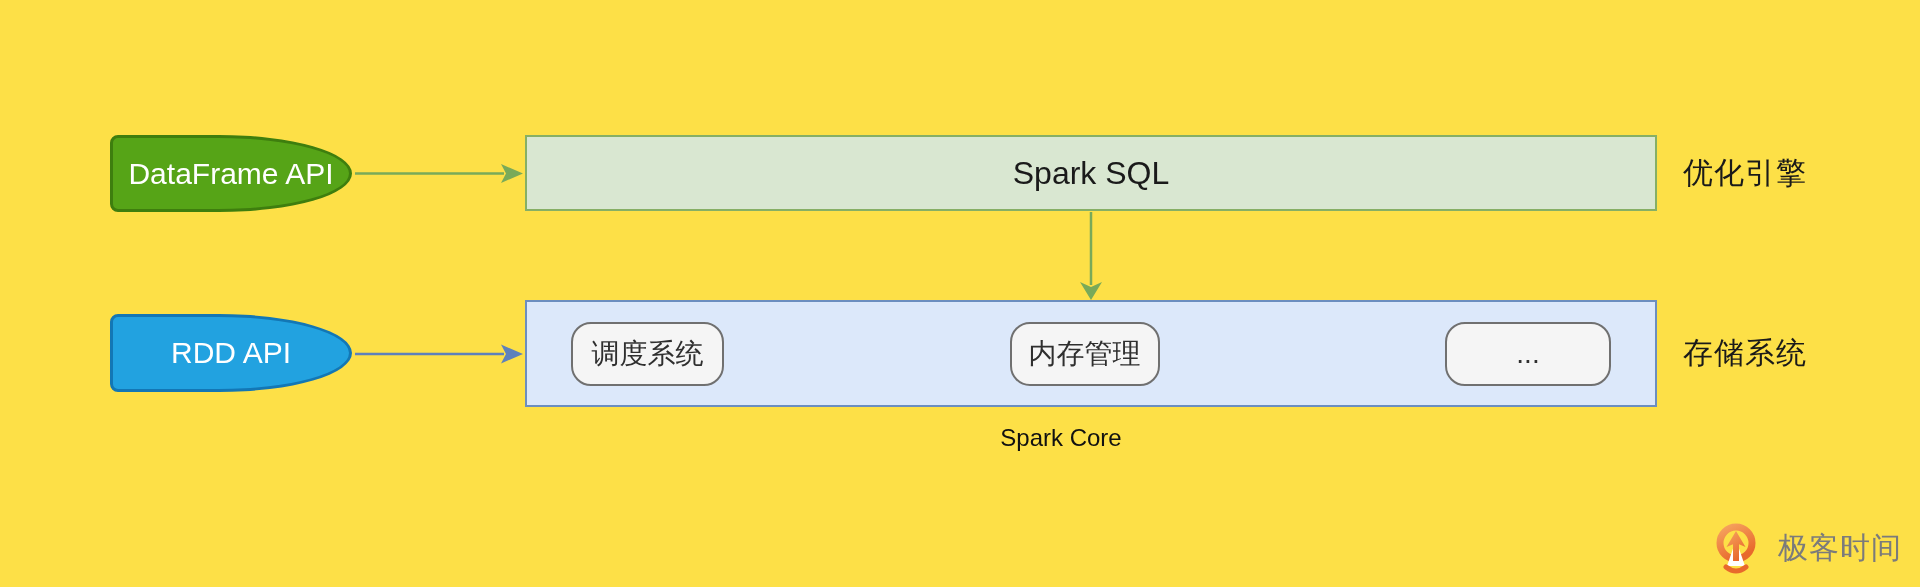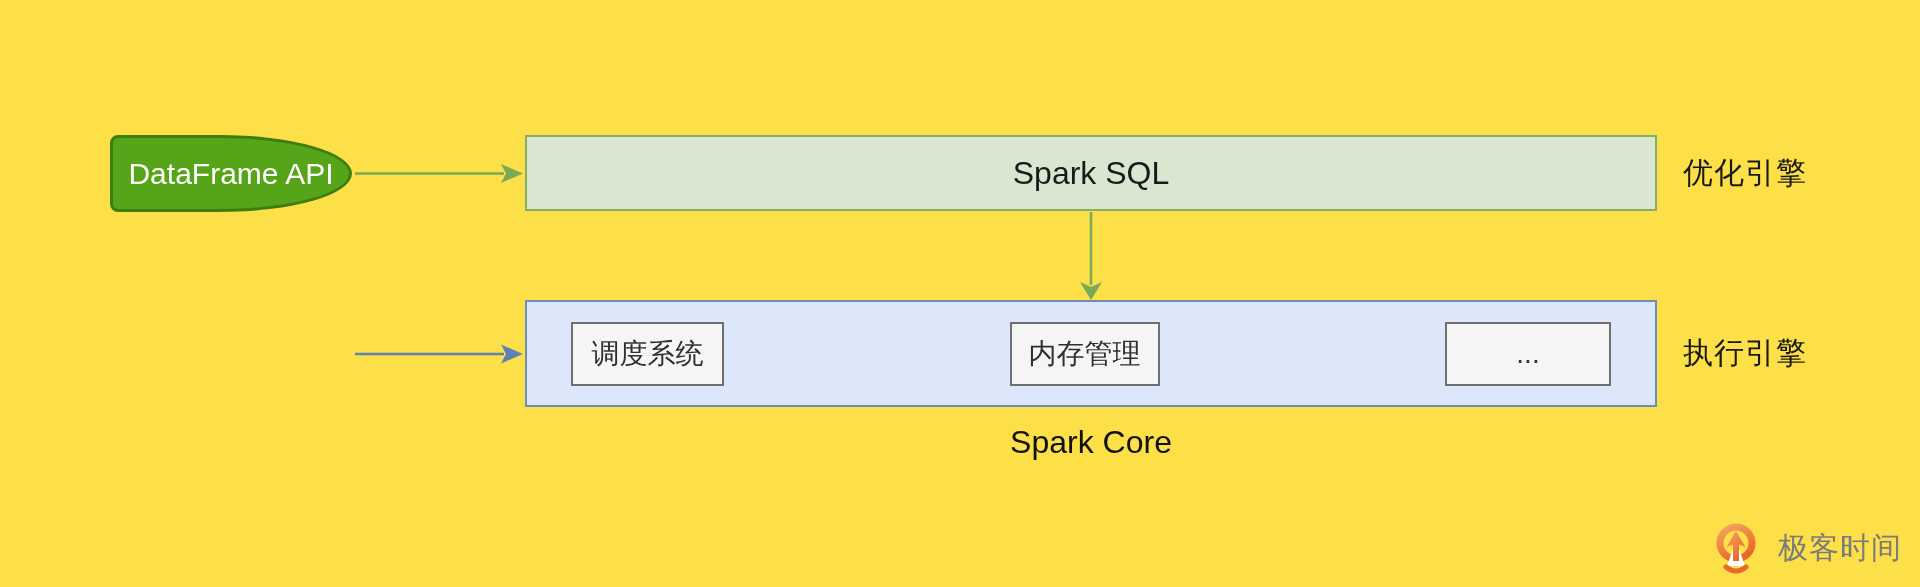--- a/index.html
+++ b/index.html
@@ -23,33 +23,33 @@
     top:135px;height:76px;background:#d9e7d1;border:2px solid #86af65;
     display:flex;align-items:center;justify-content:center;
     font-size:32px;color:#1a1a1a;
   }
   .core-box{
     top:300px;height:107px;background:#dce8fa;border:2px solid #6c8ebf;
     display:flex;align-items:center;justify-content:space-between;
     padding:0 44px;
   }
   .module{
-    height:64px;background:#f5f5f5;border:2px solid #707070;border-radius:0;
+    height:64px;background:#f5f5f5;border:2px solid #707070;border-radius:20px;
     box-sizing:border-box;display:flex;align-items:center;justify-content:center;
     font-size:28px;color:#2f2f2f;
   }
   .module:nth-child(1){width:153px;}
   .module:nth-child(2){width:150px;}
   .module:nth-child(3){width:166px;}
   .module:nth-child(4){width:175px;}
   .module:nth-child(5){width:151px;}
 
   .core-caption{
-    position:absolute;left:525px;top:424px;width:1132px;text-align:center;
-    font-size:32px;color:#111111;
+    position:absolute;left:495px;top:424px;width:1132px;text-align:center;
+    font-size:24px;color:#111111;
   }
   .side-label{
     position:absolute;left:1683px;display:flex;align-items:center;
     font-size:30px;color:#1a1a1a;letter-spacing:1px;
   }
   .side-label-opt{top:135px;height:76px;}
   .side-label-exec{top:300px;height:107px;}
 
   .arrow-layer{position:absolute;left:0;top:0;width:1920px;height:587px;pointer-events:none;}
 
@@ -83,30 +83,33 @@
   <div class="pill pill-green">
     <span>DataFrame API</span>
   </div>
 
   <div class="bigbox sql-box">
     <span>Spark SQL</span>
   </div>
 
   <div class="side-label side-label-opt">优化引擎</div>
 
+  <div class="pill pill-blue">
+    <span>RDD API</span>
+  </div>
 
   <div class="bigbox core-box">
     <div class="module">调度系统</div>
     <div class="module">内存管理</div>
     <div class="module">...</div>
   </div>
 
   <div class="core-caption">Spark Core</div>
 
-  <div class="side-label side-label-exec">执行引擎</div>
+  <div class="side-label side-label-exec">存储系统</div>
 
   <div class="brand">
     <svg width="44" height="56" viewBox="0 0 44 56" xmlns="http://www.w3.org/2000/svg">
       <defs>
         <linearGradient id="gt-grad" x1="0" y1="0" x2="0.5" y2="1">
           <stop offset="0" stop-color="#f6a45f"></stop>
           <stop offset="1" stop-color="#e8692c"></stop>
         </linearGradient>
       </defs>
       <circle cx="22" cy="23" r="16" fill="none" stroke="url(#gt-grad)" stroke-width="7"></circle>

